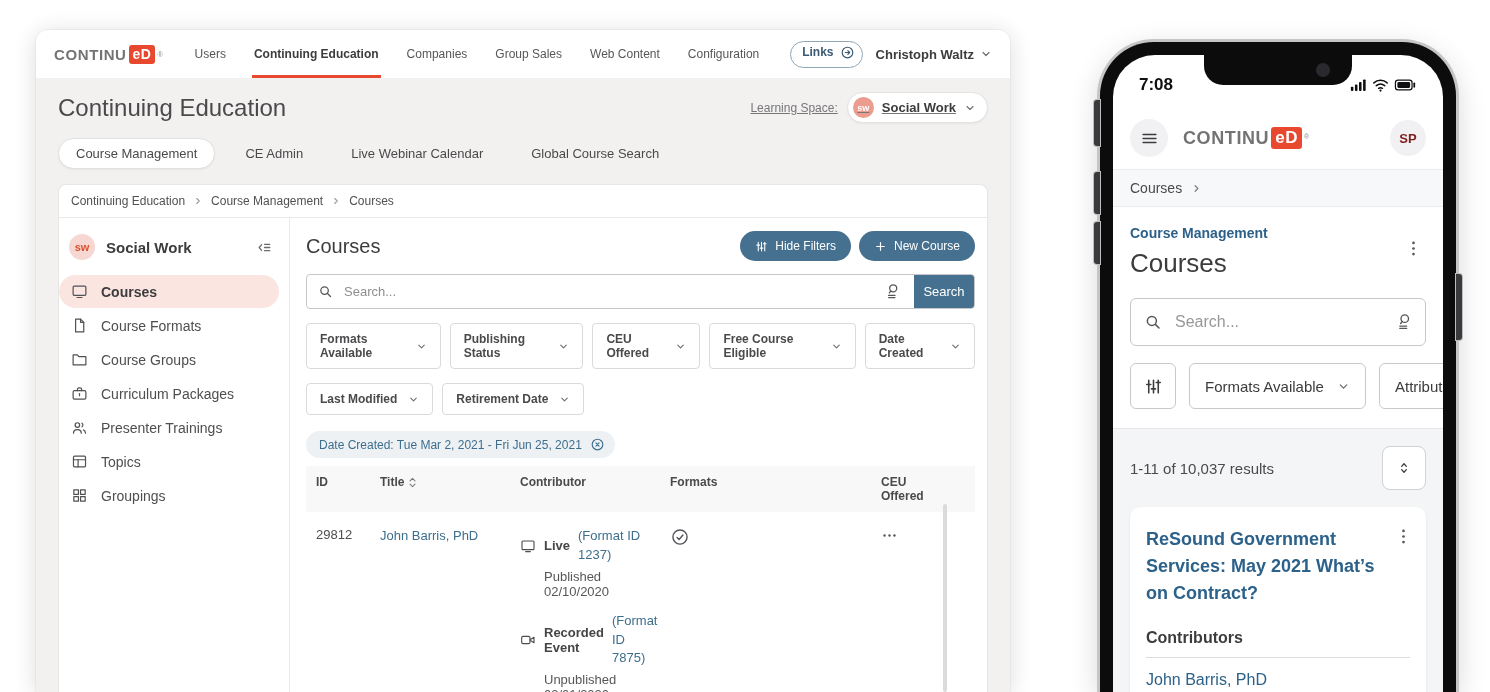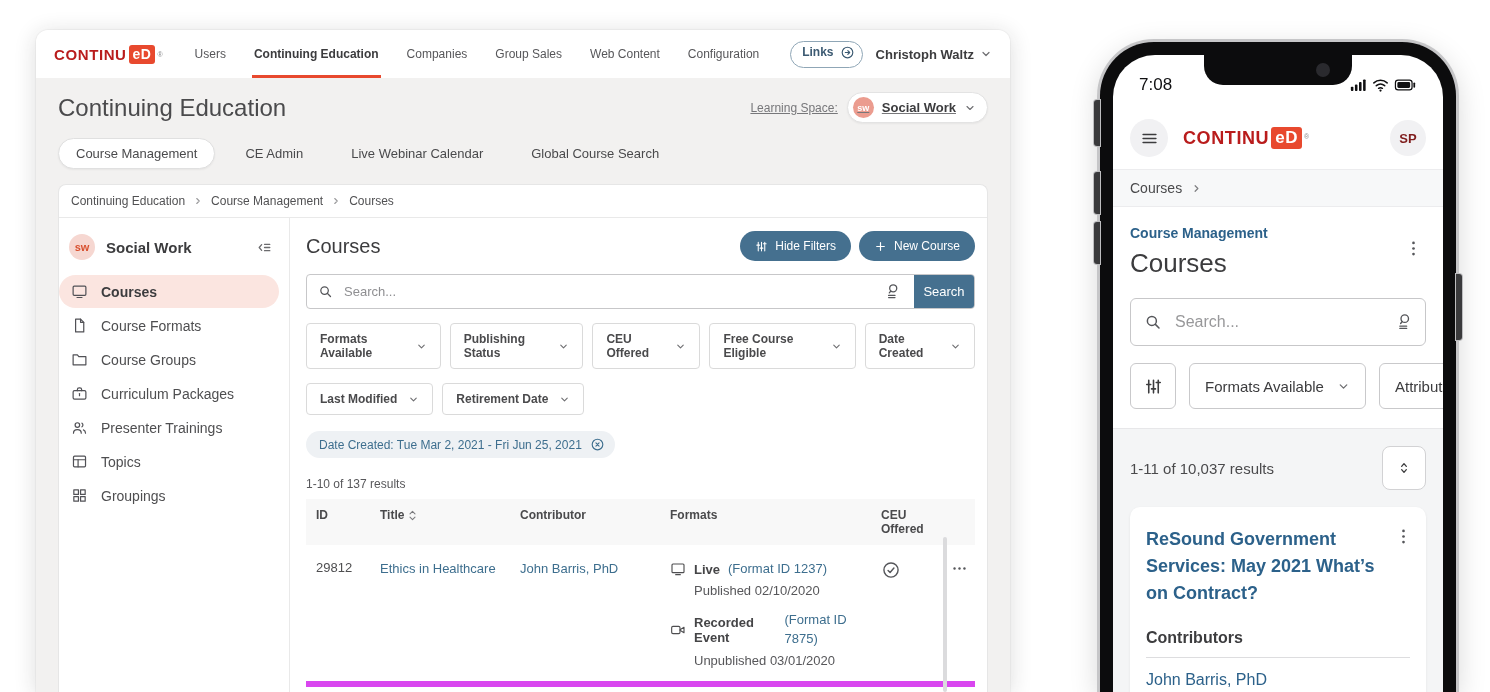--- a/index.html
+++ b/index.html
@@ -6,21 +6,21 @@
   .canvas{position:relative;width:1490px;height:692px;overflow:hidden;background:#fff;
           font-family:"Liberation Sans","DejaVu Sans",sans-serif;color:#3e3e40;}
   svg{display:block;}
 
   
   .desktop{position:absolute;left:36px;top:30px;width:974px;height:662px;background:#f2f1f0;
            border-radius:12px 12px 0 0;box-shadow:0 3px 22px rgba(30,30,30,.16),0 0 0 1px rgba(0,0,0,.03);
            overflow:hidden;display:flex;flex-direction:column;}
   .dt-nav{height:48px;background:#fff;display:flex;align-items:stretch;padding:0 18px;flex-shrink:0;}
   .logo{display:flex;align-items:center;gap:2px;align-self:center;cursor:pointer;}
-  .logo-main{font-weight:700;font-size:15px;letter-spacing:.6px;color:#b91c1c;text-transform:uppercase;}
+  .logo-main{font-weight:700;font-size:15px;letter-spacing:.6px;color:#737373;text-transform:uppercase;}
   .logo-badge{background:#e8492e;color:#fff;font-weight:700;font-size:14px;letter-spacing:.5px;
               padding:2px 4px 3px;border-radius:3px;line-height:1;}
   .logo-reg{font-size:7px;color:#8a8a8c;align-self:flex-start;margin-top:6px;}
   .dt-nav-items{display:flex;margin-left:32px;gap:28px;}
   .dt-nav-item{font-size:12px;color:#57575a;display:flex;align-items:center;position:relative;cursor:pointer;}
   .dt-nav-item.active{font-weight:700;color:#3c3c3e;}
   .dt-nav-item.active::after{content:"";position:absolute;left:-2px;right:-2px;bottom:0;height:3px;background:#e8492e;}
   .dt-nav-right{margin-left:auto;display:flex;align-items:center;gap:13px;}
   .links-pill{display:flex;align-items:center;gap:6px;border:1.5px solid #8fa6b6;border-radius:999px;
               padding:3px 7px 7px 11px;font-size:12px;font-weight:700;color:#3c5a72;cursor:pointer;background:#fff;justify-content:space-between;}
@@ -114,21 +114,21 @@
 
   
   .phone{position:absolute;left:1100px;top:42px;width:356px;height:650px;background:#0c0c0d;
          border-radius:54px 54px 0 0;box-shadow:0 0 0 3px #c6c6c8,0 8px 30px rgba(0,0,0,.18);}
   .side-btn{position:absolute;background:#3a3a3c;box-shadow:0 0 0 1px #bdbdbf;}
   .sb-l{left:-6px;width:6px;border-radius:3px 0 0 3px;}
   .sb-r{right:-6px;width:6px;border-radius:0 3px 3px 0;}
   .screen{position:absolute;left:13px;right:13px;top:13px;bottom:0;background:#fff;border-radius:42px 42px 0 0;
           overflow:hidden;display:flex;flex-direction:column;}
   .statusbar{height:44px;display:flex;align-items:center;padding:8px 26px 0;position:relative;flex-shrink:0;}
-  .p-time{font-weight:400;font-size:17px;color:#101012;}
+  .p-time{font-weight:700;font-size:17px;color:#101012;}
   .notch{position:absolute;left:50%;transform:translateX(-50%);top:0;width:148px;height:30px;background:#0c0c0d;
          border-radius:0 0 19px 19px;}
   .notch-cam{position:absolute;right:22px;top:8px;width:14px;height:14px;border-radius:50%;background:#2a2a2e;}
   .status-icons{margin-left:auto;display:flex;gap:5px;align-items:center;color:#101012;}
   .status-icons svg{height:14px;}
 
   .p-header{display:flex;align-items:center;gap:15px;padding:12px 17px 12px;flex-shrink:0;}
   .burger{width:38px;height:38px;border-radius:50%;background:#f1f1f3;display:flex;align-items:center;
           justify-content:center;cursor:pointer;color:#3c3c3e;}
   .burger svg{width:19px;height:19px;}
@@ -452,21 +452,20 @@
                 <span>Date Created: Tue Mar 2, 2021 - Fri Jun 25, 2021</span>
                 <span>
                     <svg viewBox="0 0 24 24" fill="none" stroke="currentColor" stroke-width="1.8" stroke-linecap="round">
                       <circle cx="12" cy="12" r="8.5"></circle>
                       <path d="M9.5 9.5l5 5M14.5 9.5l-5 5"></path>
                     </svg>
                   </span>
               </div>
             </div>
 
-            <div class="results">1-10 of 137 results</div>
 
             <div class="dtable">
               <div class="tgrid thead">
                 <div>
                     <span>ID</span>
                   </div>
                 <div>
                   <span>Title</span>
                   <span class="sort-mini">
                     <svg viewBox="0 0 24 14" fill="none" stroke="currentColor" stroke-width="3" stroke-linecap="round" stroke-linejoin="round">
@@ -484,21 +483,20 @@
                     <span>Formats</span>
                   </div>
                 <div>
                     <span>CEU Offered</span>
                   </div>
                 <div></div>
               </div>
 
               <div class="tgrid trow">
                 <div class="cell-id">29812</div>
-                <div><span class="dlink">Ethics in Healthcare</span></div>
                 <div><span class="dlink">John Barris, PhD</span></div>
                 <div>
                   <div class="fmt">
                     <div class="fmt-line">
                       <span>
                           <svg viewBox="0 0 24 24" fill="none" stroke="currentColor" stroke-width="1.7" stroke-linecap="round" stroke-linejoin="round">
                             <rect x="3" y="4.5" width="18" height="13" rx="1.5"></rect>
                             <path d="M8.5 20.5h7"></path>
                           </svg>
                         </span>

